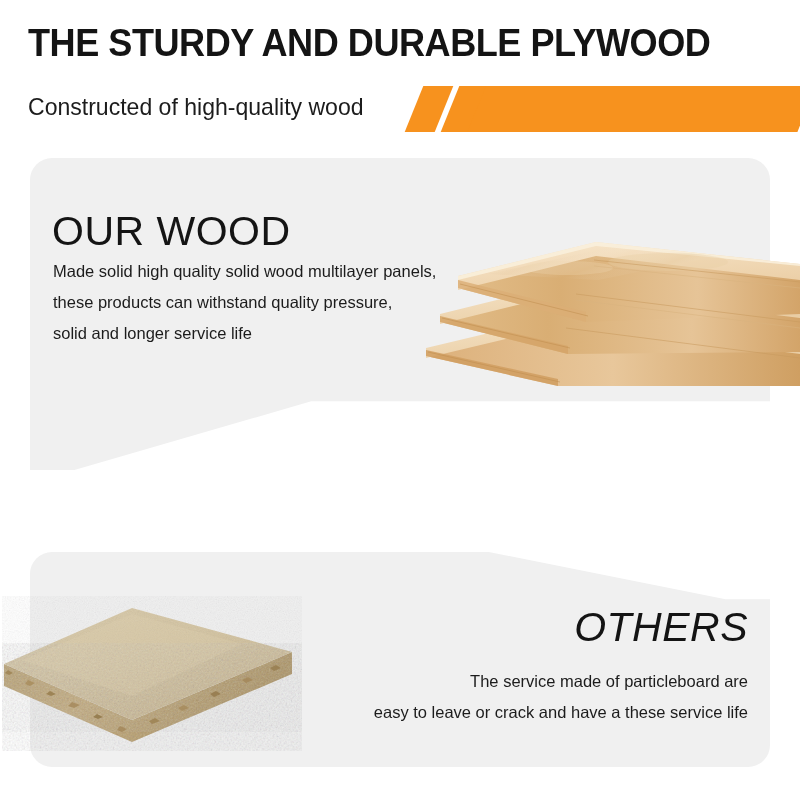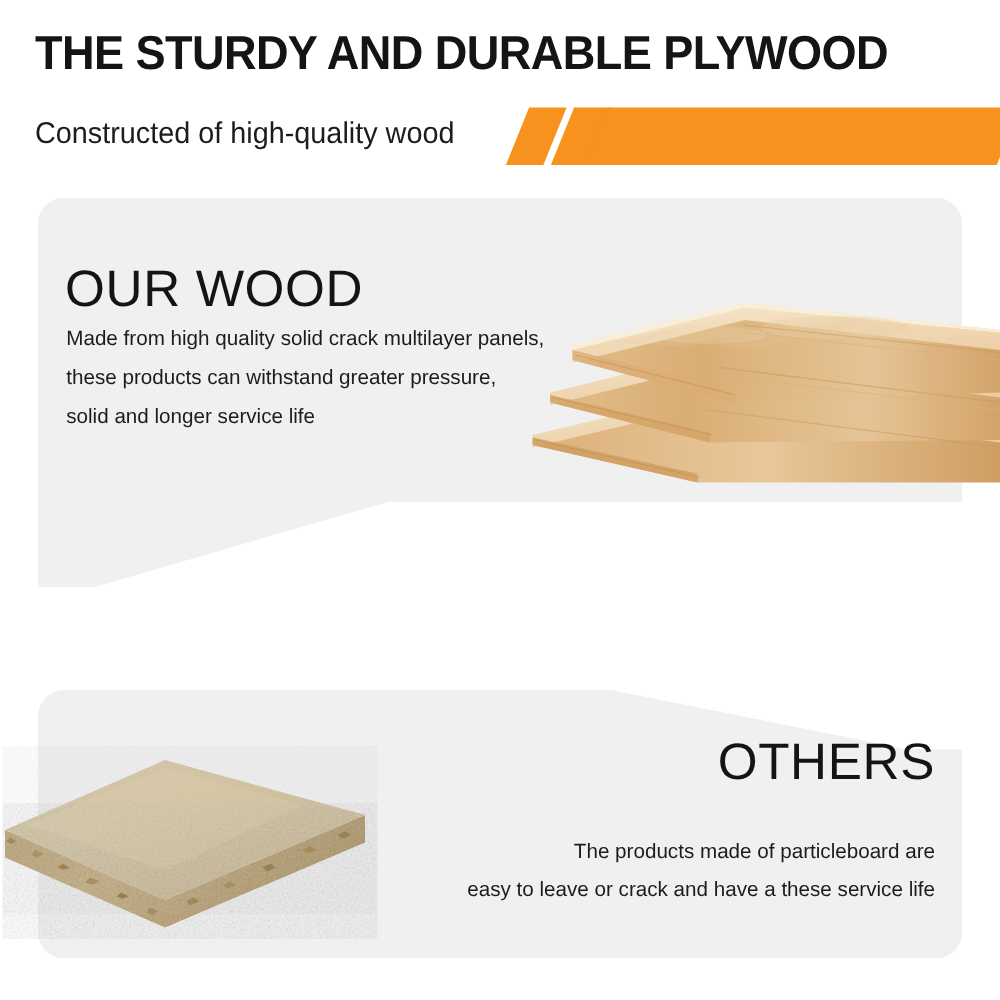--- a/index.html
+++ b/index.html
@@ -113,21 +113,21 @@
   .section-heading {
     position: absolute;
     font-family: "Liberation Sans", sans-serif;
     font-size: 41px;
     font-weight: normal;
     color: #141414;
     letter-spacing: 0.5px;
     white-space: nowrap;
   }
   .our-wood-heading { left: 52px; top: 198px; margin-top: 10px; }
-  .others-heading  { right: 64px; top: 586px; }
+  .others-heading  { right: 64px; top: 604px; font-style: italic; }
 
   .section-body {
     position: absolute;
     font-family: "Liberation Sans Narrow", "Liberation Sans", sans-serif;
     font-size: 16.5px;
     font-weight: normal;
     color: #1c1c1c;
     line-height: 31px;
     white-space: nowrap;
   }
@@ -177,22 +177,22 @@
       <div class="accent-bar accent-main" style="background: rgb(247, 146, 30);"></div>
     </div>
 
   </div>
 
   <div class="card card-top" style="background: rgb(240, 240, 240);"></div>
 
   <div class="section-heading our-wood-heading">OUR WOOD</div>
 
   <div class="section-body our-wood-body">
-    <div>Made from high quality solid crack multilayer panels,</div>
-    <div>these products can withstand greater pressure,</div>
+    <div>Made solid high quality solid wood multilayer panels,</div>
+    <div>these products can withstand quality pressure,</div>
     <div>solid and longer service life</div>
   </div>
 
   <div class="plywood-stack">
     <svg width="382" height="155" viewBox="0 0 382 155">
       <defs>
         <linearGradient id="plyTop" x1="0" y1="0" x2="0.55" y2="1">
           <stop offset="0%" stop-color="#f7e8cf"></stop>
           <stop offset="42%" stop-color="#f3ddbd"></stop>
           <stop offset="100%" stop-color="#ecd0a8"></stop>
@@ -255,21 +255,21 @@
         <path d="M148 92 L382 122" stroke="#c89a5e" stroke-width="1" fill="none"></path>
       </g>
     </svg>
   </div>
 
   <div class="card card-bottom" style="background: rgb(240, 240, 240);"></div>
 
   <div class="section-heading others-heading">OTHERS</div>
 
   <div class="section-body others-body">
-    <div>The products made of particleboard are</div>
+    <div>The service made of particleboard are</div>
     <div>easy to leave or crack and have a these service life</div>
   </div>
 
   <div class="particleboard">
     <svg width="300" height="160" viewBox="0 0 300 160">
       <defs>
         <linearGradient id="pbTop" x1="0.1" y1="0" x2="0.8" y2="1">
           <stop offset="0%" stop-color="#d8c9a8"></stop>
           <stop offset="45%" stop-color="#d2c29f"></stop>
           <stop offset="100%" stop-color="#c6b28a"></stop>

